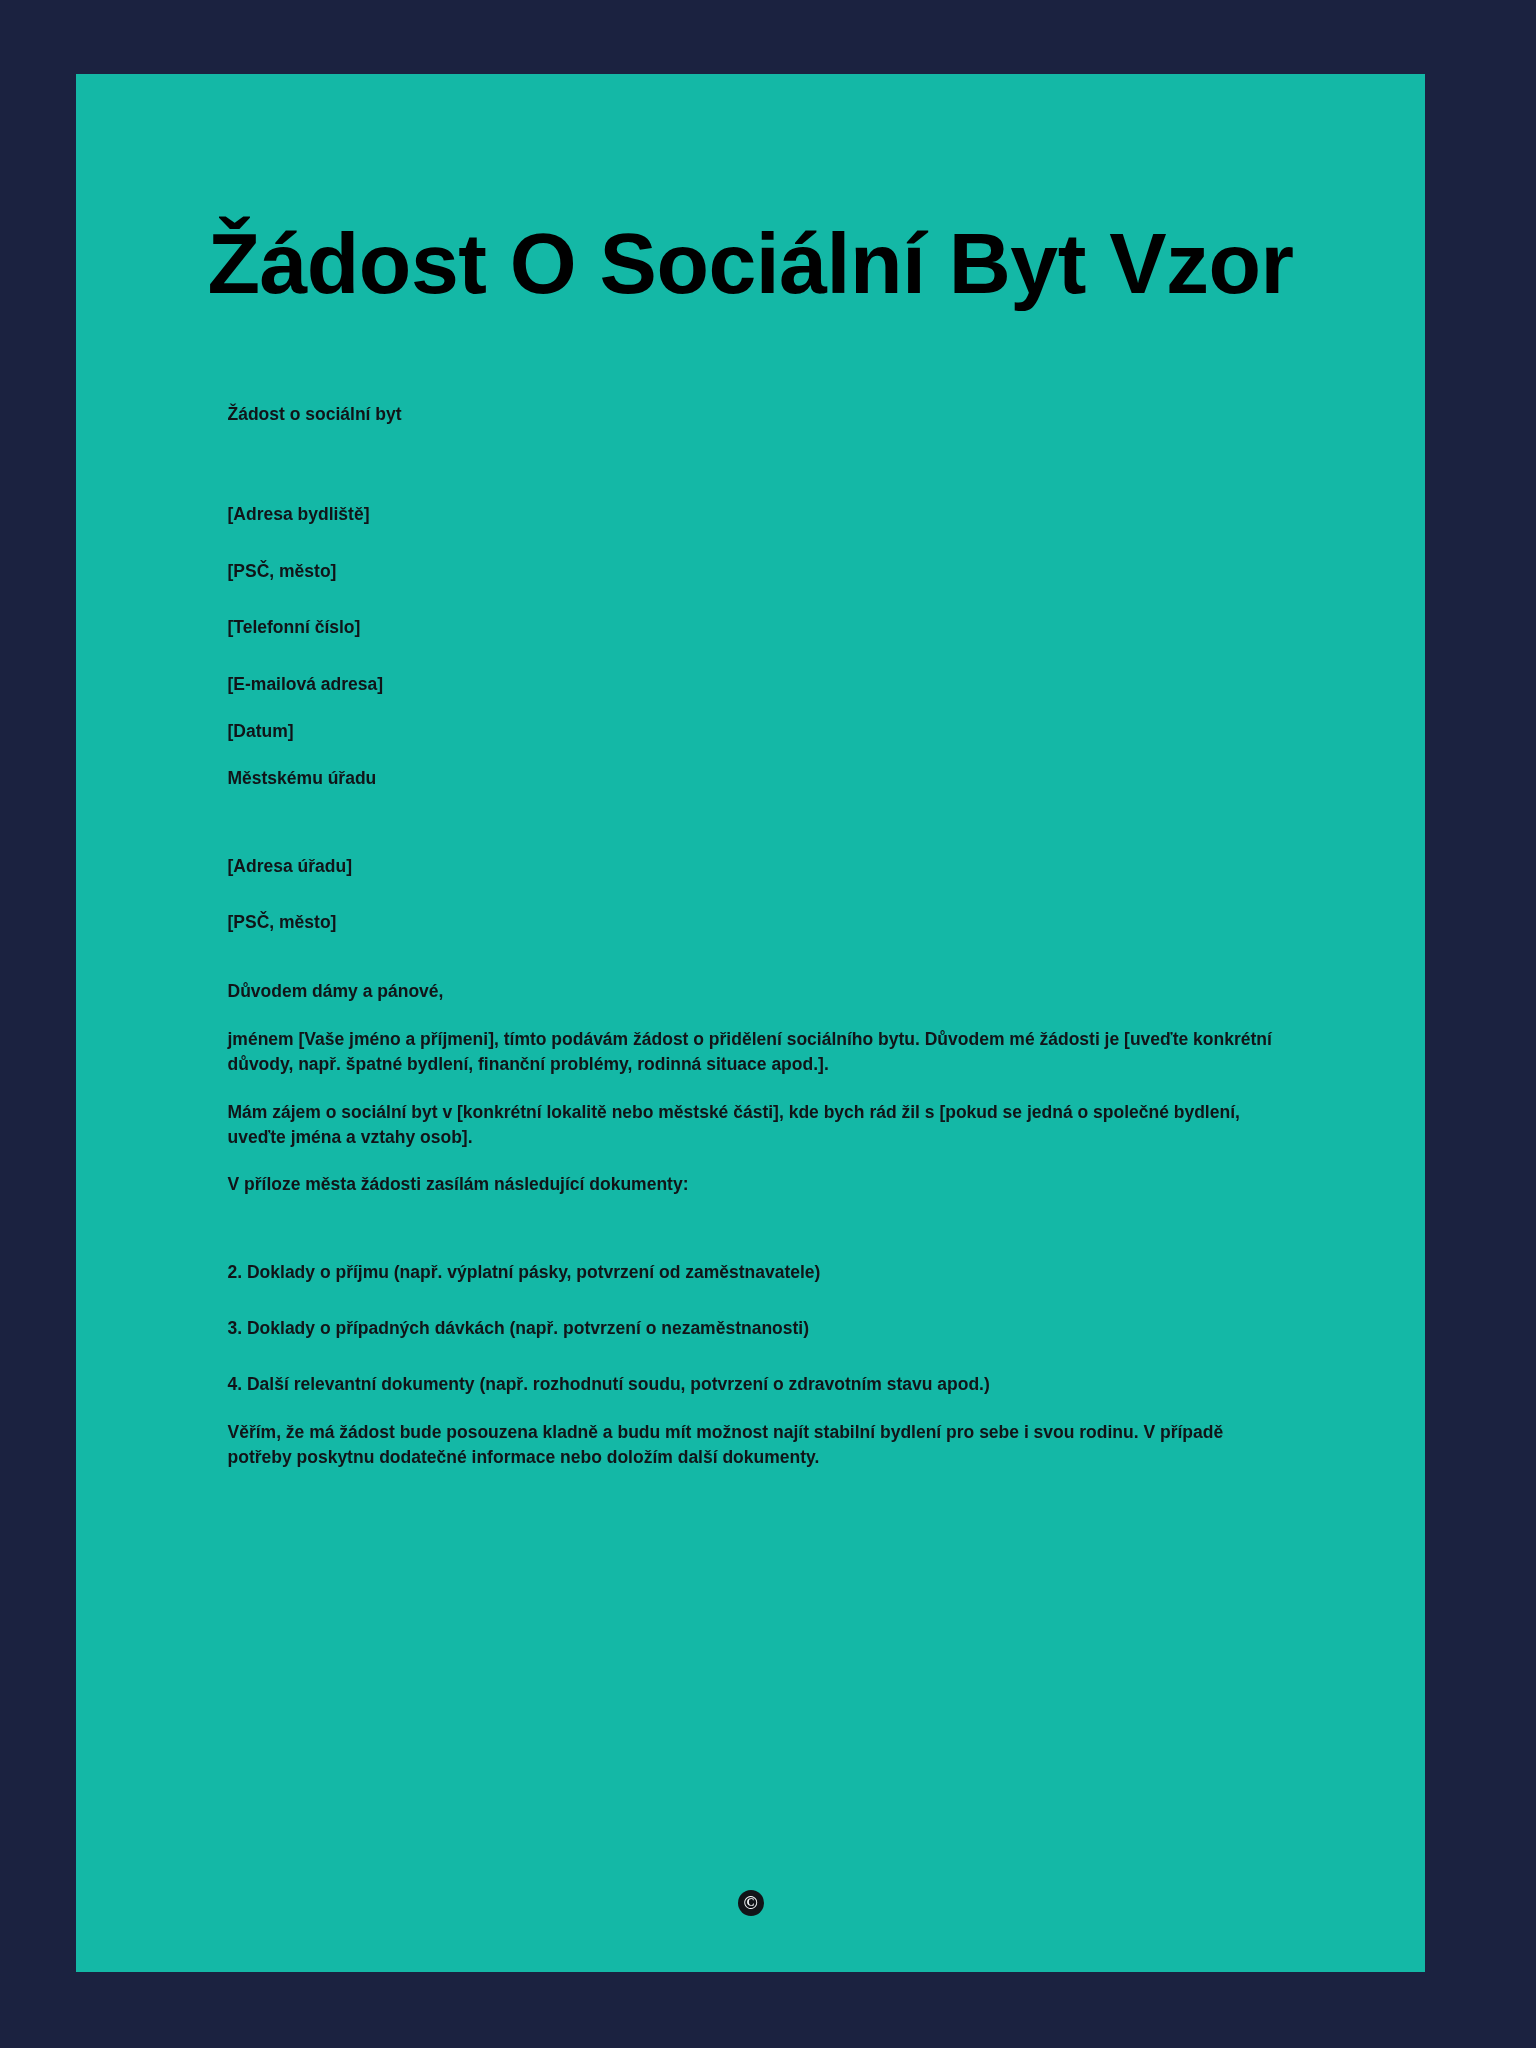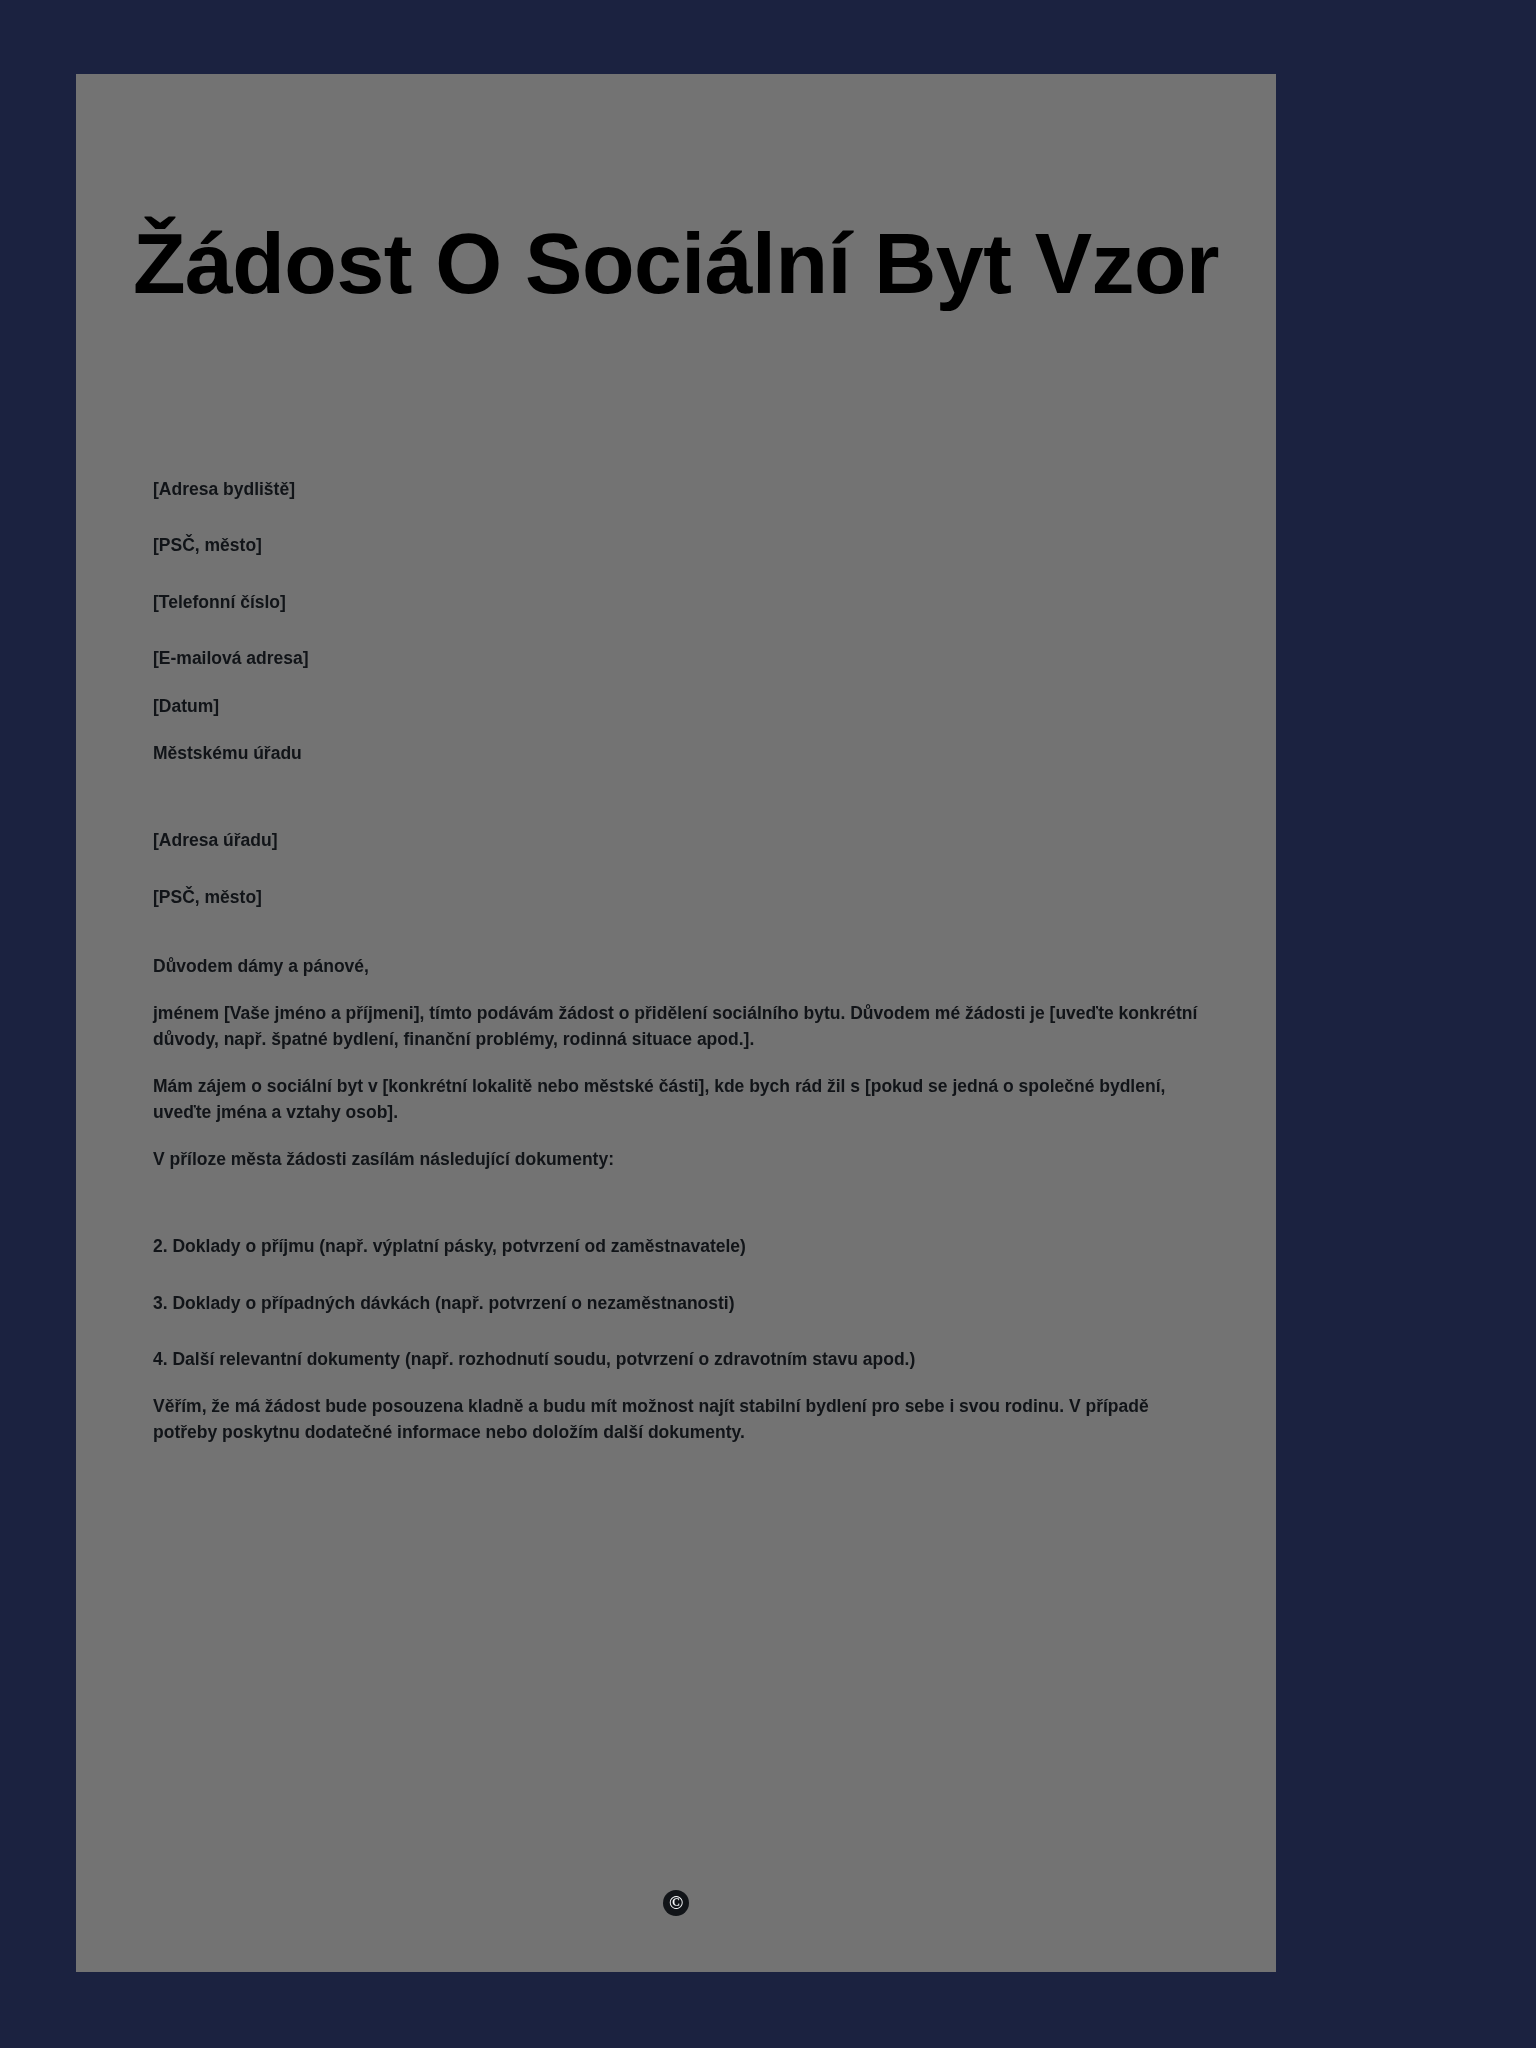--- a/index.html
+++ b/index.html
@@ -10,23 +10,23 @@
     width: 1536px;
     height: 2048px;
     background: #1b2240;
     font-family: "Liberation Sans", sans-serif;
     overflow: hidden;
   }
   .page {
     position: absolute;
     left: 76px;
     top: 74px;
-    width: 1200px;
+    width: 1349px;
     height: 1898px;
-    background: #737373;
+    background: #14b8a6;
     box-sizing: border-box;
   }
   .doc-title {
     margin: 0;
     padding: 146px 0 0 0;
     text-align: center;
     font-size: 86px;
     line-height: 1.0;
     font-weight: bold;
     color: #000000;
@@ -72,20 +72,21 @@
 </style>
 </head>
 <body>
 
 <div class="page">
 
   <h1 class="doc-title">Žádost O Sociální Byt Vzor</h1>
 
   <div class="body-wrap">
 
+    <p class="para">Žádost o sociální byt</p>
     <div class="gap-md"></div>
 
     <div class="gap-lg"></div>
 
     <p class="para">[Adresa bydliště]</p>
     <div class="gap-md"></div>
 
     <p class="para">[PSČ, město]</p>
     <div class="gap-md"></div>
 

